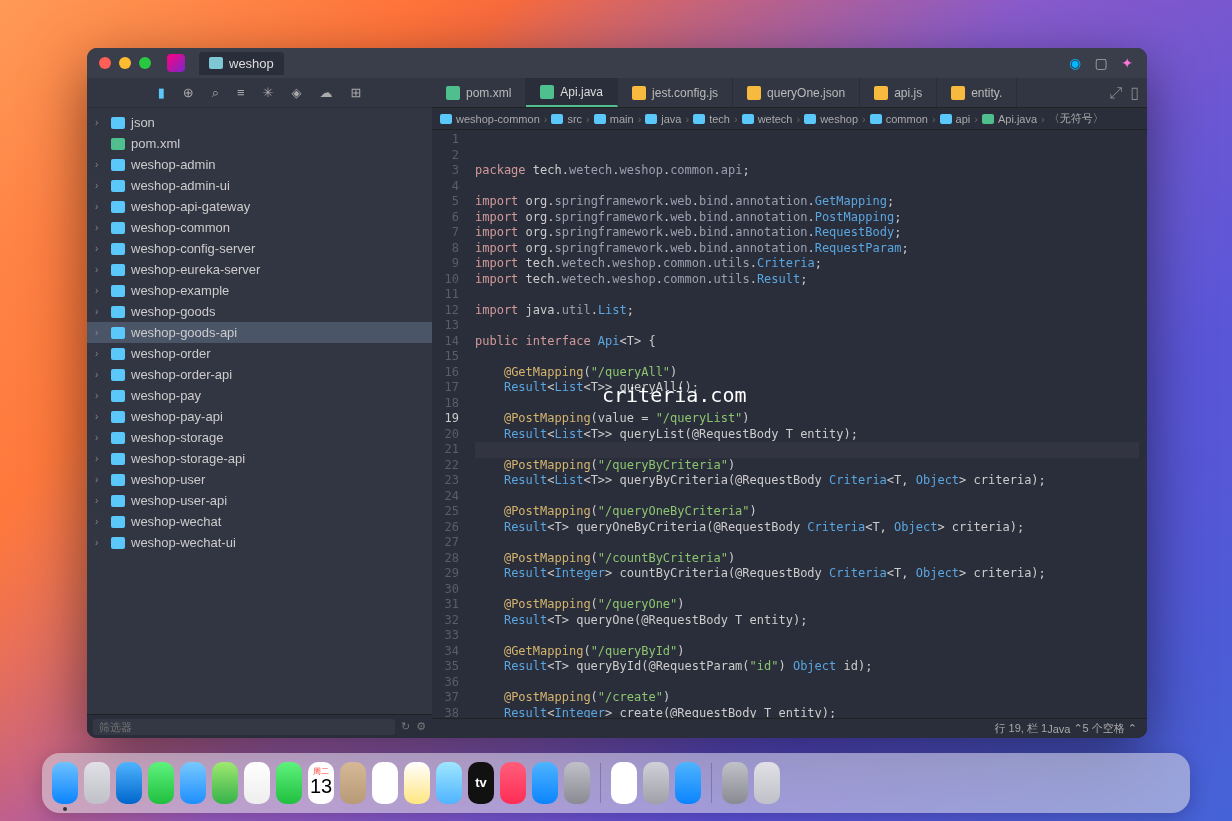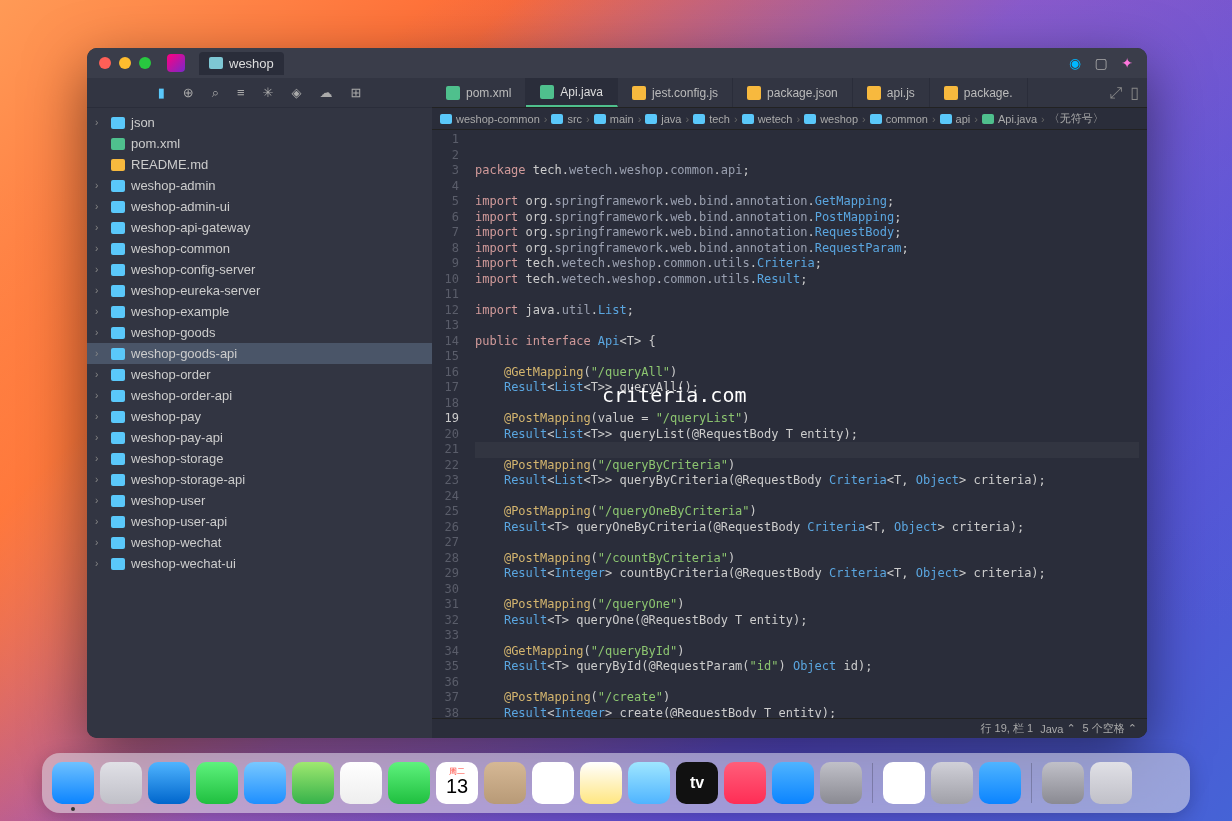--- a/index.html
+++ b/index.html
@@ -122,32 +122,32 @@
 .str { color: #8cc570; }
 .ann { color: #d4b56e; }
 .pkg { color: #ccc; }
 .pkgseg { color: #9aa0b0; }
 .watermark {
   position: absolute; left: 135px; top: 258px; color: #fff;
   font-size: 20px; font-weight: 500; pointer-events: none;
 }
 .status-bar {
   height: 20px; display: flex; align-items: center; justify-content: flex-end;
-  gap: 7px; padding: 0 10px; font-size: 11px; color: #aaa;
+  gap: 0; padding: 0 10px; font-size: 11px; color: #aaa;
   background: #2a2d3a; border-top: 1px solid #222;
 }
 .sb-item { display: flex; align-items: center; gap: 3px; }
 
 .dock {
   position: absolute; left: 42px; bottom: 8px; width: 1148px; height: 60px;
   background: rgba(220,220,225,0.55); backdrop-filter: blur(20px);
   border-radius: 18px; display: flex; align-items: center; padding: 0 10px;
   gap: 6px; box-shadow: 0 5px 20px rgba(0,0,0,0.2);
 }
-.dock-item { width: 42px; height: 42px; border-radius: 10px; cursor: pointer; position: relative; }
+.dock-item { width: 26px; height: 42px; border-radius: 10px; cursor: pointer; position: relative; }
 .dock-sep { width: 1px; height: 40px; background: rgba(0,0,0,0.2); margin: 0 4px; }
 .dock-dot { position: absolute; bottom: -7px; left: 50%; transform: translateX(-50%); width: 4px; height: 4px; background: #333; border-radius: 50%; }
 </style>
 </head>
 <body>
 
 <div class="ide-window">
 
   <div class="titlebar">
     <div class="traffic-lights">
@@ -184,25 +184,20 @@
             <span class="chevron">›</span>
             <span class="tree-icon ti-folder"></span>
             <span>json</span>
           </div>
           <div class="tree-item">
             <span class="chevron"></span>
             <span class="tree-icon ti-file-xml"></span>
             <span>pom.xml</span>
           </div>
           <div class="tree-item">
-            <span class="chevron"></span>
-            <span class="tree-icon ti-file-md"></span>
-            <span>README.md</span>
-          </div>
-          <div class="tree-item">
             <span class="chevron">›</span>
             <span class="tree-icon ti-folder"></span>
             <span>weshop-admin</span>
           </div>
           <div class="tree-item">
             <span class="chevron">›</span>
             <span class="tree-icon ti-folder"></span>
             <span>weshop-admin-ui</span>
           </div>
           <div class="tree-item">
@@ -284,47 +279,52 @@
             <span class="chevron">›</span>
             <span class="tree-icon ti-folder"></span>
             <span>weshop-wechat</span>
           </div>
           <div class="tree-item">
             <span class="chevron">›</span>
             <span class="tree-icon ti-folder"></span>
             <span>weshop-wechat-ui</span>
           </div>
         </div>
+      <div class="filter-bar">
+        <input class="filter-input" placeholder="筛选器" style="">
+        <span class="fb-icon">↻</span>
+        <span class="fb-icon">⚙</span>
+      </div>
     </div>
 
     <div class="editor-area">
       <div class="tabs-bar" id="tabs-bar">
         <div class="tab">
             <span class="tab-icon ti-xml"></span>
             <span>pom.xml</span>
           </div>
           <div class="tab active">
             <span class="tab-icon ti-java"></span>
             <span>Api.java</span>
           </div>
           <div class="tab">
             <span class="tab-icon ti-js"></span>
             <span>jest.config.js</span>
           </div>
           <div class="tab">
             <span class="tab-icon ti-js"></span>
-            <span>package.json</span>
+            <span>queryOne.json</span>
           </div>
           <div class="tab">
             <span class="tab-icon ti-js"></span>
             <span>api.js</span>
           </div>
           <div class="tab">
             <span class="tab-icon ti-js"></span>
-            <span>package.</span>
+            <span>entity.</span>
           </div>
           <div class="tabs-right">
           <span>⤢</span>
           <span>▯</span>
         </div>
       </div>
       <div class="breadcrumbs" id="breadcrumbs">
           <span class="bc-item">
             <span class="bc-icon "></span>
             <span>weshop-common</span>
@@ -408,21 +408,21 @@
       <div class="dock-item" style="background: linear-gradient(rgb(94, 242, 125), rgb(31, 191, 63));"></div>
       <div class="dock-item" style="background: rgb(255, 255, 255);">
         <div style="font-size:8px;text-align:center;color:#ff3b30;padding-top:4px">周二</div>
         <div style="font-size:20px;text-align:center;color:#000;font-weight:300;line-height:18px">13</div>
       </div>
       <div class="dock-item" style="background: linear-gradient(rgb(213, 184, 149), rgb(184, 154, 119));"></div>
       <div class="dock-item" style="background: rgb(255, 255, 255);"></div>
       <div class="dock-item" style="background: linear-gradient(rgb(255, 255, 255), rgb(255, 230, 128));"></div>
       <div class="dock-item" style="background: linear-gradient(rgb(159, 230, 255), rgb(79, 180, 255));"></div>
       <div class="dock-item" style="background: rgb(17, 17, 17);">
-        <div style="color:#fff;font-size:16px;text-align:center;line-height:42px;font-weight:600">tv</div>
+        <div style="color:#fff;font-size:13px;text-align:center;line-height:42px;font-weight:600">tv</div>
       </div>
       <div class="dock-item" style="background: linear-gradient(rgb(255, 94, 122), rgb(255, 45, 85));"></div>
       <div class="dock-item" style="background: linear-gradient(rgb(79, 180, 255), rgb(11, 132, 255));"></div>
       <div class="dock-item" style="background: linear-gradient(rgb(192, 192, 200), rgb(138, 138, 146));"></div>
     </div>
   <div class="dock-sep"></div>
   <div id="dock-after" style="display:flex;gap:6px;">
       <div class="dock-item" style="background: rgb(255, 255, 255);"></div>
       <div class="dock-item" style="background: linear-gradient(rgb(208, 208, 216), rgb(160, 160, 168));"></div>
       <div class="dock-item" style="background: linear-gradient(rgb(79, 180, 255), rgb(11, 132, 255));"></div>

